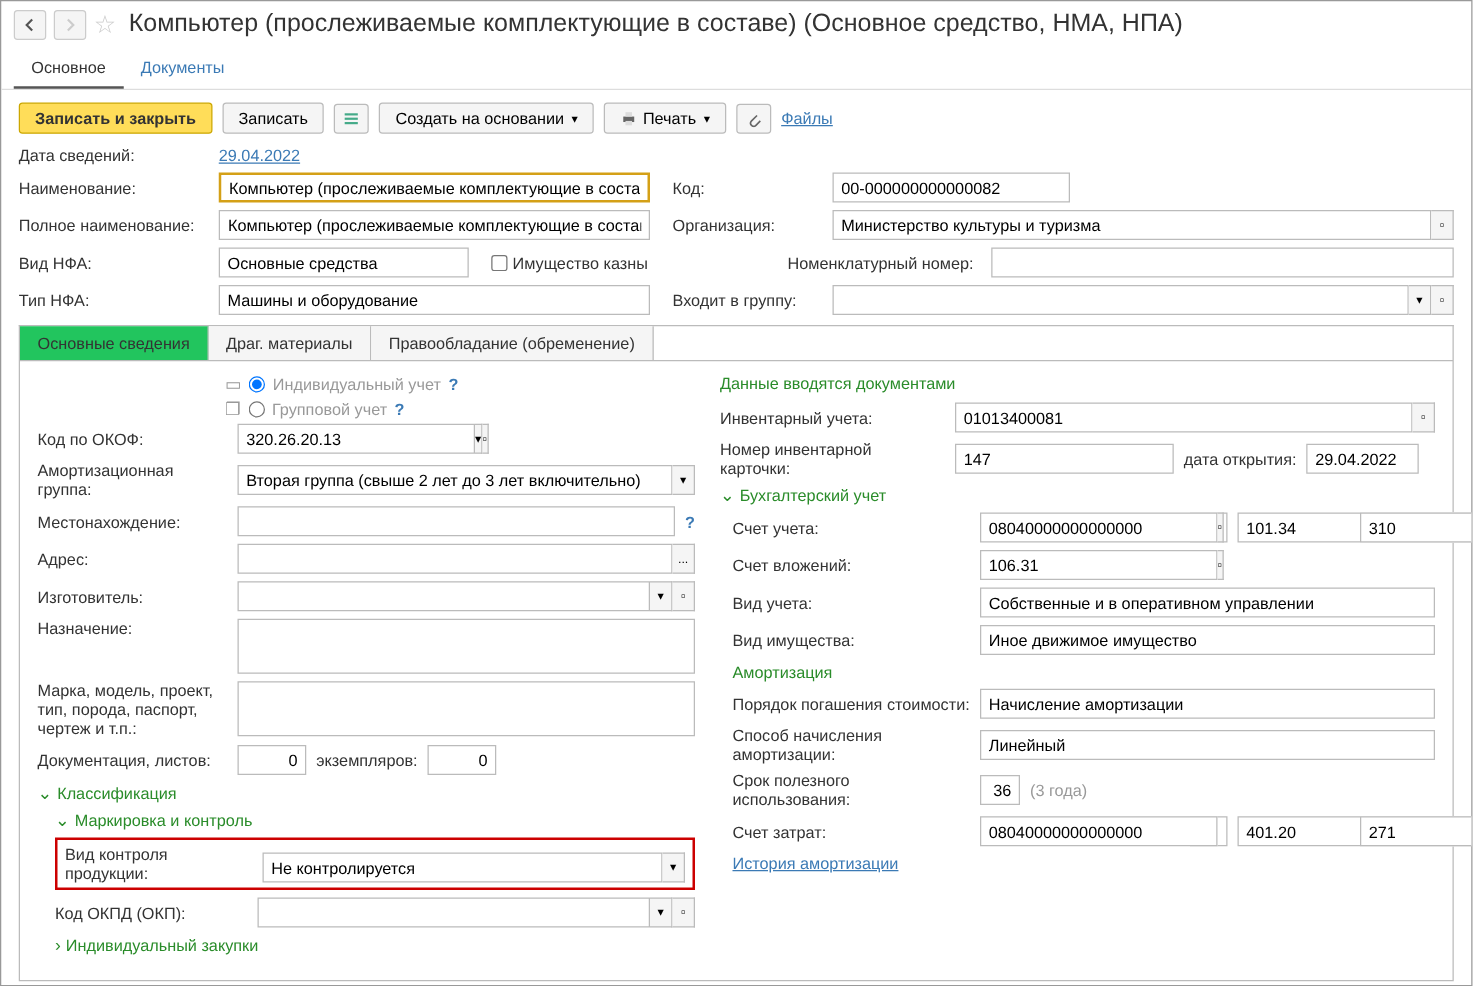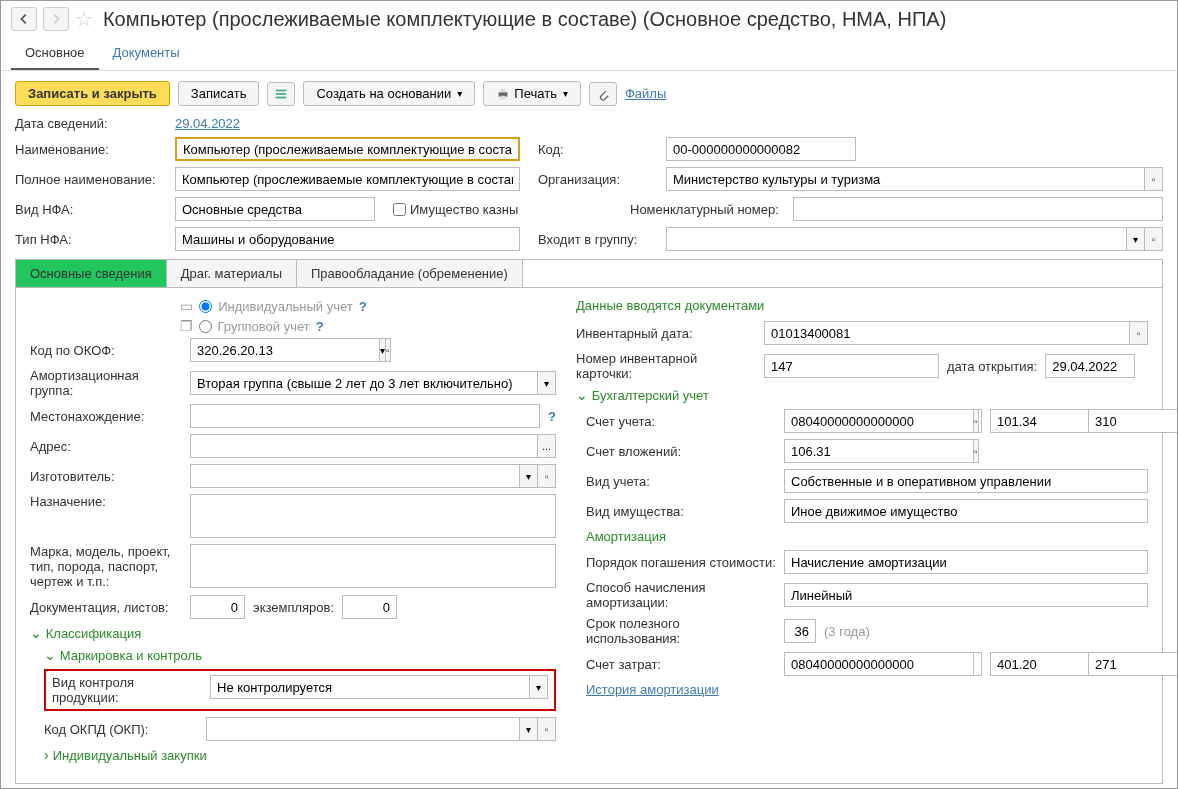--- a/index.html
+++ b/index.html
@@ -29,21 +29,21 @@
 .tab.active { background: #22c55e; }
 .tab-content { border: 1px solid #bbb; border-top: 1px solid #bbb; padding: 10px 14px 14px 14px; display: flex; gap: 20px; }
 .col { flex: 1; }
 .section-title { color: #2a8c2a; cursor: pointer; margin-bottom: 6px; display: flex; align-items: center; gap: 4px; }
 .section-title.chev::before { content: "⌄"; font-size: 14px; }
 .section-title.chev-r::before { content: "›"; font-size: 14px; }
 .green-text { color: #2a8c2a; }
 .radio-row { display: flex; align-items: center; gap: 6px; margin-bottom: 4px; }
 .info-icon { color: #3b7ab5; font-weight: bold; cursor: pointer; }
 .textarea { border: 1px solid #bbb; resize: none; font-size: 13px; padding: 3px 6px; }
-.red-box { border: 2px solid #c00; padding: 4px 6px; display: flex; align-items: flex-start; gap: 8px; }
+.red-box { border: 2px solid #c00; padding: 4px 6px; display: flex; align-items: flex-end; gap: 8px; }
 .svg-icon { width: 14px; height: 14px; }
 .checkbox { margin-right: 4px; }
 </style>
 </head>
 <body>
 
 <div class="topbar">
   <button class="icon-btn">
       <svg class="svg-icon" viewBox="0 0 16 16">
         <path d="M10 3 L5 8 L10 13" stroke="#555" stroke-width="2" fill="none"></path>
@@ -224,21 +224,21 @@
           <button class="sel-btn">▾</button>
           <button class="sel-btn">▫</button>
         </div>
       </div>
       <div class="section-title chev-r" style="margin-left:14px">Индивидуальный закупки</div>
     </div>
 
     <div class="col">
       <div class="green-text" style="margin-bottom:8px">Данные вводятся документами</div>
       <div class="form-row">
-        <span style="width:180px">Инвентарный дата:</span>
+        <span style="width:180px">Инвентарный учета:</span>
         <div class="sel-wrap" style="flex:1">
           <input class="input" style="flex: 1 1 0%;" value="01013400081">
           <button class="sel-btn">▫</button>
         </div>
       </div>
       <div class="form-row">
         <span style="width:180px">Номер инвентарной карточки:</span>
         <input class="input" style="width: 175px;" value="147">
         <span>дата открытия:</span>
         <input class="input" style="width: 90px;" value="29.04.2022">

